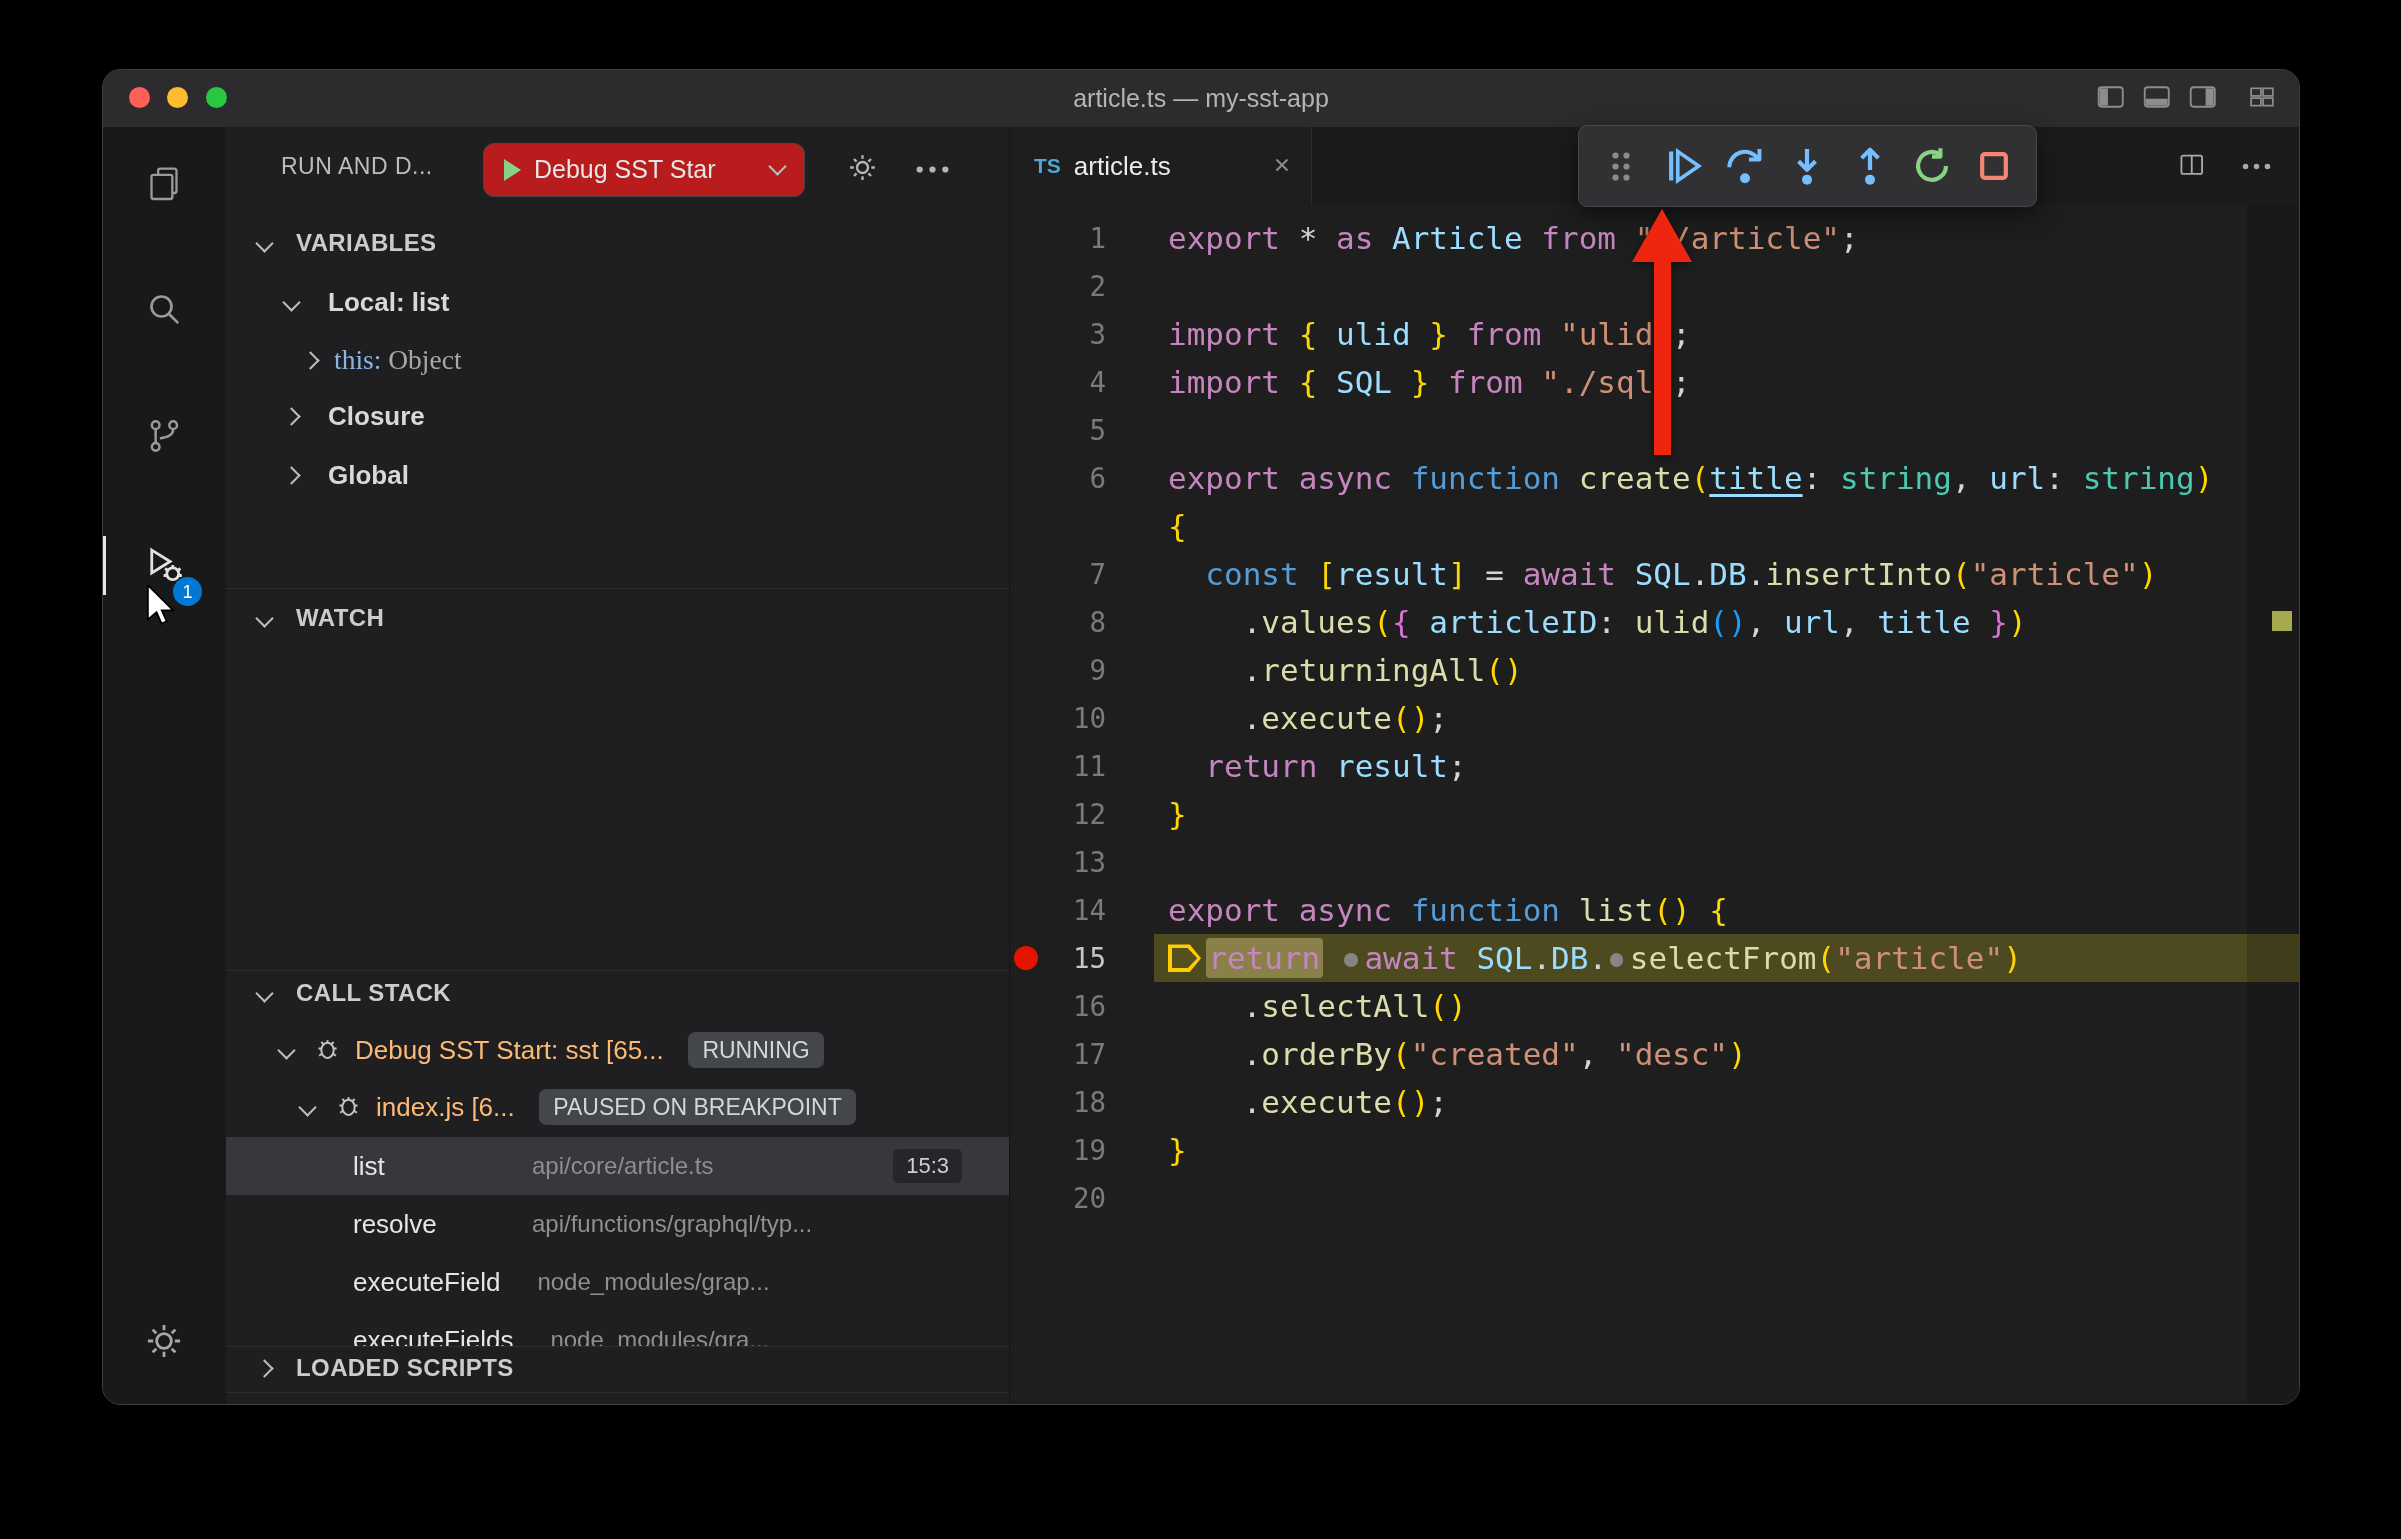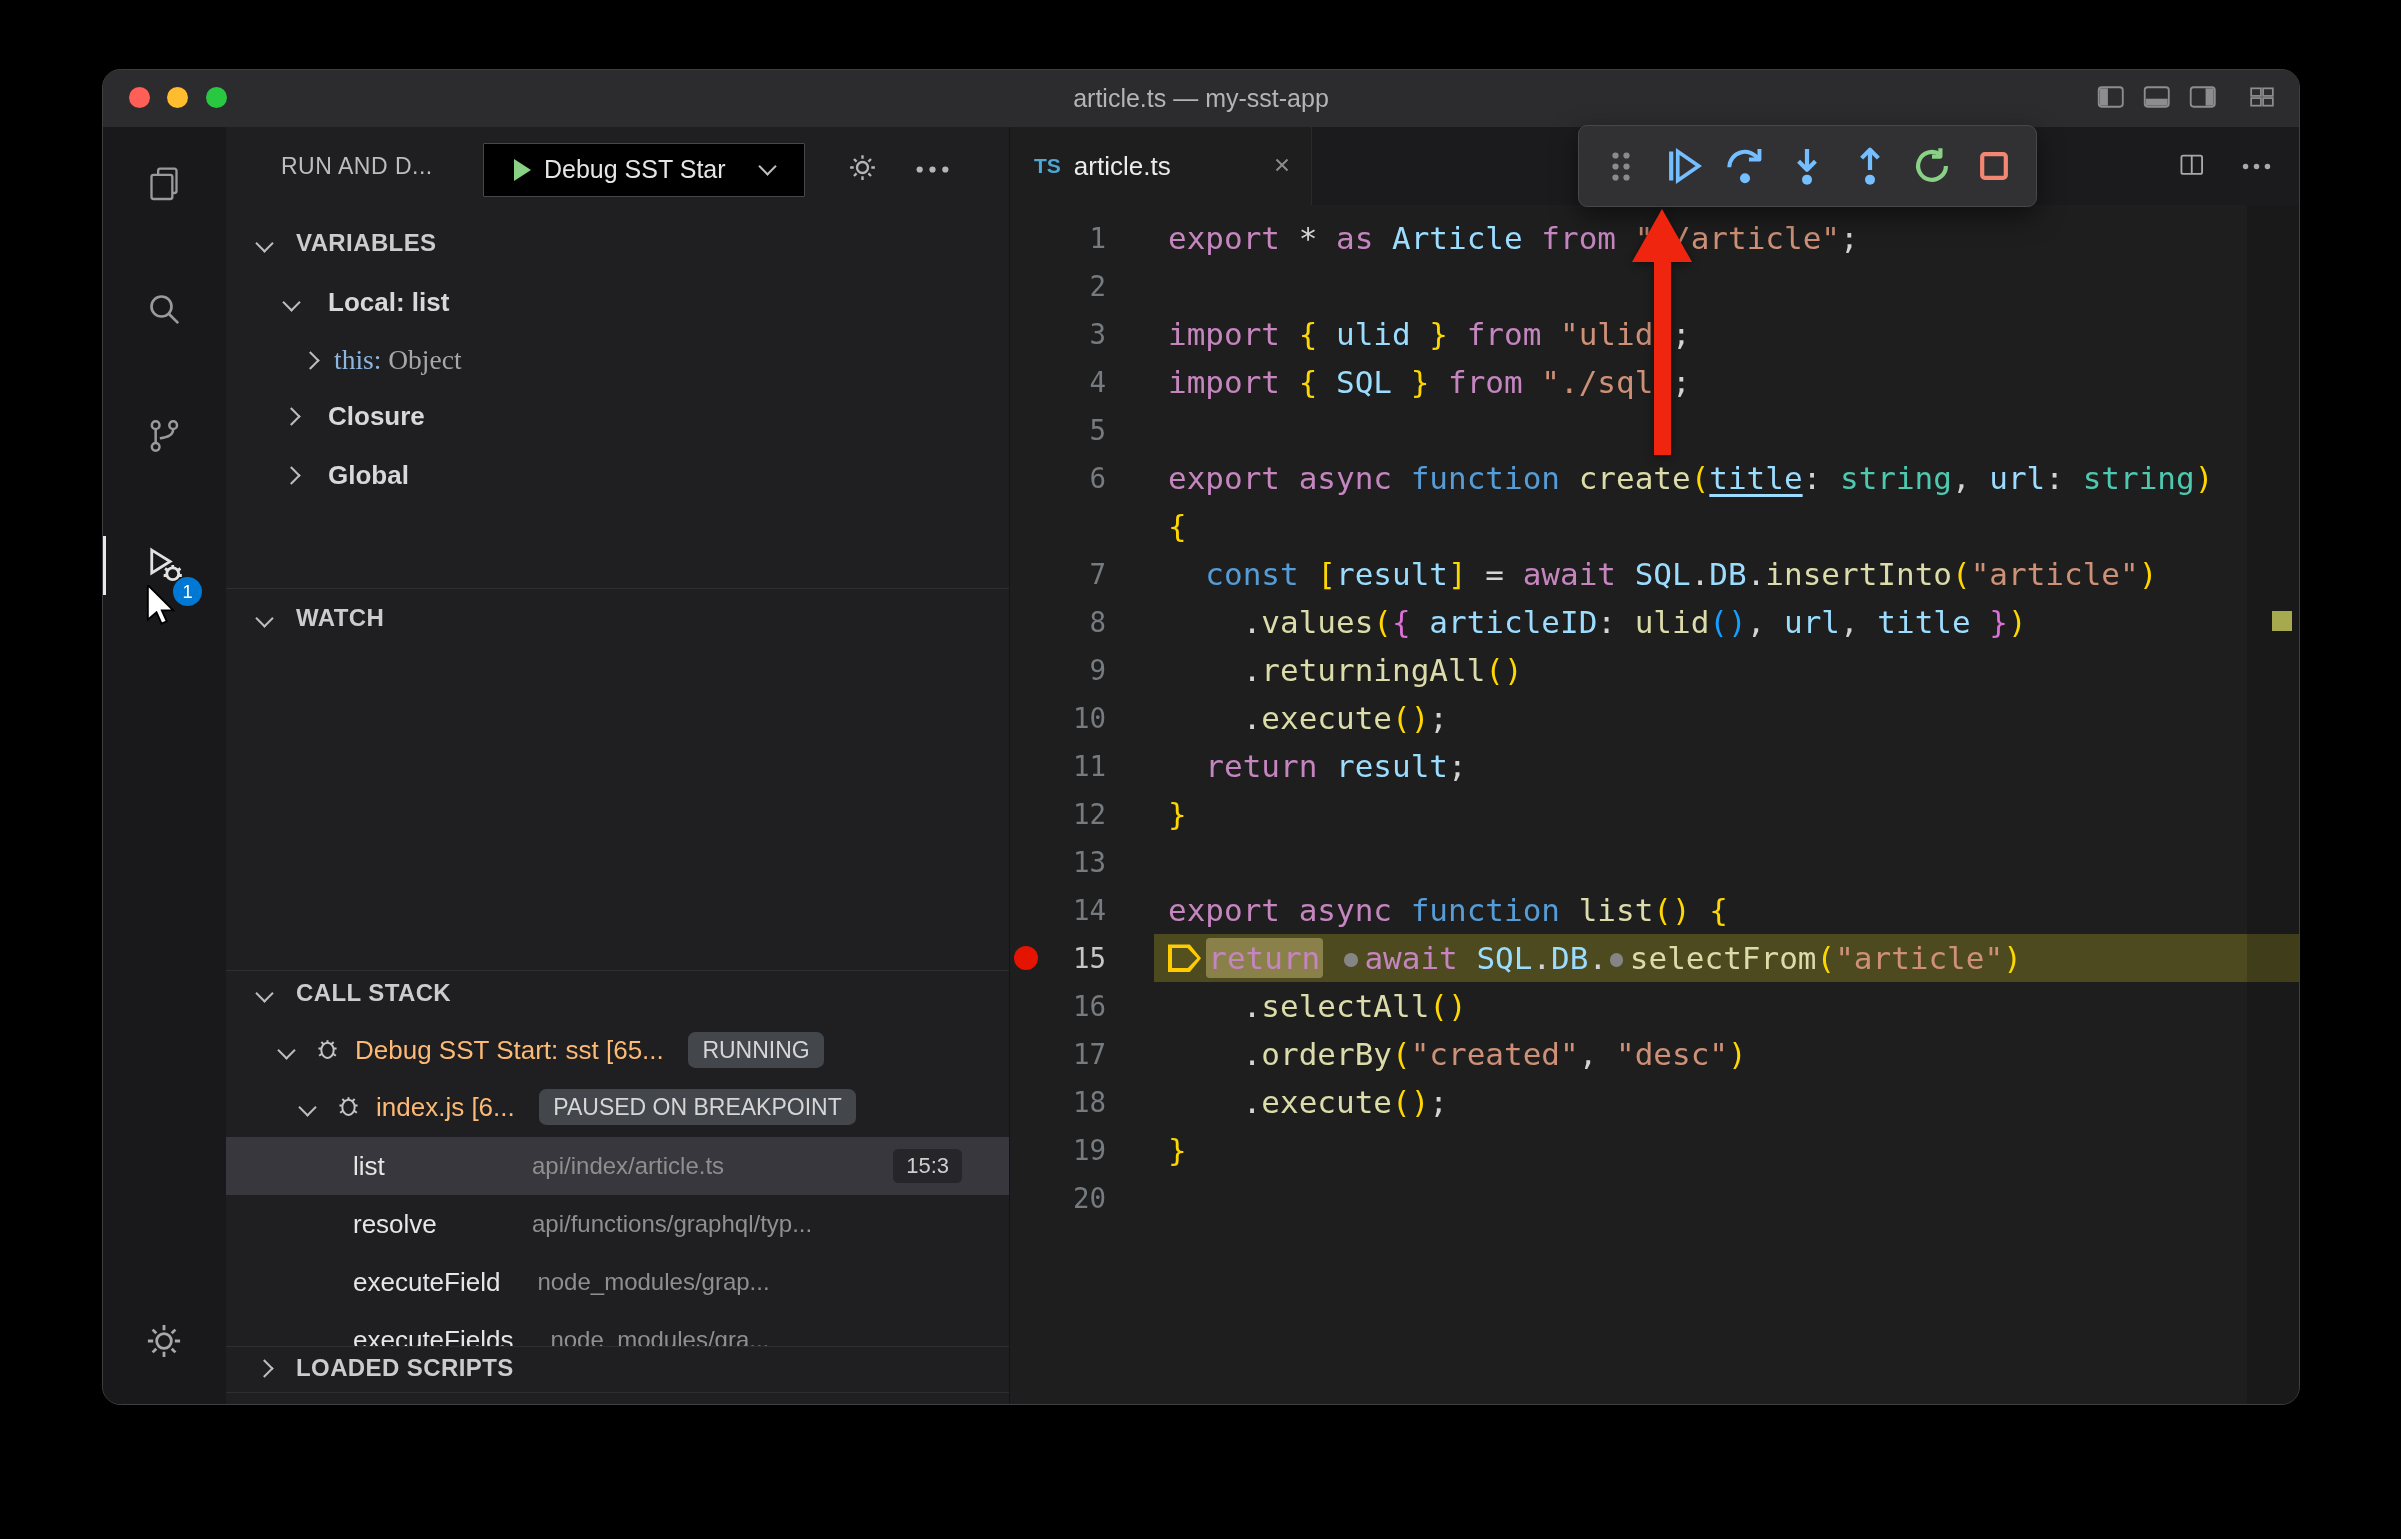--- a/index.html
+++ b/index.html
@@ -20,21 +20,21 @@
   
   .activitybar{width:123px;background:#19191b;position:relative;flex:0 0 123px;}
   .act-btn{position:absolute;left:39px;width:44px;height:44px;display:flex;align-items:center;justify-content:center;}
   .act-ind{position:absolute;left:0;top:409px;width:2.7px;height:59px;background:#e7e7e7;}
   .act-badge{position:absolute;left:70px;top:450px;width:29px;height:29px;border-radius:50%;background:#0078d4;color:#fff;font-size:18.3px;line-height:29px;text-align:center;}
   .cursor{position:absolute;left:42px;top:458px;z-index:5;}
 
   
   .sidebar{width:783px;flex:0 0 783px;background:#1f1f21;position:relative;color:#cfcfcf;overflow:hidden;}
   .sb-head{position:absolute;left:55px;top:26px;font-size:23px;letter-spacing:0.5px;color:#bdbdbd;}
-  .dd{position:absolute;left:257px;top:15.6px;width:322px;height:54px;background:#000000;border:0.9px solid #47474b;border-radius:1px;display:flex;align-items:center;padding:0 30px;box-sizing:border-box;}
+  .dd{position:absolute;left:257px;top:15.6px;width:322px;height:54px;background:#b91c1c;border:0.9px solid #47474b;border-radius:11px;display:flex;align-items:center;padding:0 20px;box-sizing:border-box;}
   .dd .play{width:0;height:0;border-top:11px solid transparent;border-bottom:11px solid transparent;border-left:17.4px solid #89d185;margin-right:13px;}
   .dd .ddlabel{color:#e6e6e6;font-size:25px;white-space:nowrap;overflow:hidden;flex:1;}
   .chev{display:inline-block;width:11px;height:11px;border-right:2.7px solid #bdbdbd;border-bottom:2.7px solid #bdbdbd;}
   .chev.down{transform:rotate(45deg);}
   .chev.right{transform:rotate(-45deg);}
   .sb-gear{position:absolute;left:620px;top:24px;}
   .sb-dots{position:absolute;left:688px;top:35px;}
   .srow{position:absolute;display:flex;align-items:center;height:40px;}
   .sec-label{font-weight:bold;font-size:24px;color:#cccccc;letter-spacing:0.4px;margin-left:25px;}
   .tree-label{font-weight:bold;font-size:26px;color:#d8d8d8;margin-left:30px;}
@@ -249,21 +249,21 @@
                 <ellipse cx="8" cy="9" rx="3.4" ry="4.2"></ellipse>
                 <path d="M8 4.8V3.4M5.8 5.6L4.6 4.4M10.2 5.6l1.2-1.2M4.6 8H3M13 8h-1.6M4.8 11l-1.4 1M11.2 11l1.4 1"></path>
               </svg>
           </span>
           <span class="cs-label">index.js [6...</span>
           <span class="badge">PAUSED ON BREAKPOINT</span>
         </div>
         <div class="frames" id="frames">
             <div class="frame-row selected">
               <span class="fname">list</span>
-              <span class="fpath">api/index/article.ts</span>
+              <span class="fpath">api/core/article.ts</span>
               <span class="fpos">15:3</span>
             </div>
             <div class="frame-row">
               <span class="fname">resolve</span>
               <span class="fpath">api/functions/graphql/typ...</span>
             </div>
             <div class="frame-row">
               <span class="fname">executeField</span>
               <span class="fpath">node_modules/grap...</span>
             </div>

